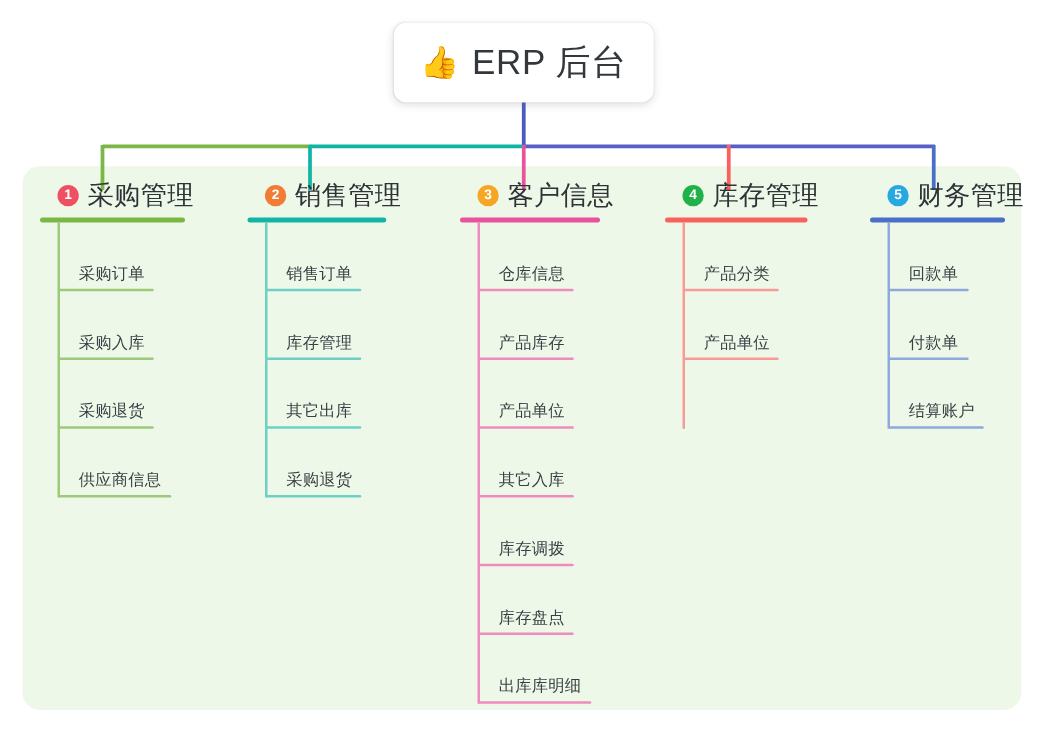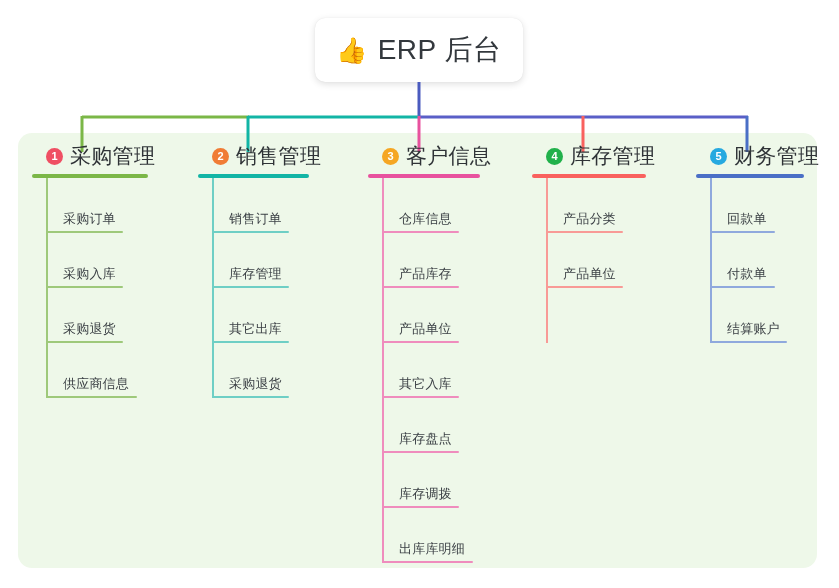--- a/index.html
+++ b/index.html
@@ -229,25 +229,25 @@
     </div>
     <div class="leaf">
       <span class="leaf-label">产品单位</span>
       <span class="leaf-underline" style="background: rgb(239, 140, 189); width: 76px;"></span>
     </div>
     <div class="leaf">
       <span class="leaf-label">其它入库</span>
       <span class="leaf-underline" style="background: rgb(239, 140, 189); width: 76px;"></span>
     </div>
     <div class="leaf">
+      <span class="leaf-label">库存调拨</span>
+      <span class="leaf-underline" style="background: rgb(239, 140, 189); width: 76px;"></span>
+    </div>
+    <div class="leaf">
       <span class="leaf-label">库存盘点</span>
-      <span class="leaf-underline" style="background: rgb(239, 140, 189); width: 76px;"></span>
-    </div>
-    <div class="leaf">
-      <span class="leaf-label">库存调拨</span>
       <span class="leaf-underline" style="background: rgb(239, 140, 189); width: 76px;"></span>
     </div>
     <div class="leaf">
       <span class="leaf-label">出库库明细</span>
       <span class="leaf-underline" style="background: rgb(239, 140, 189); width: 90px;"></span>
     </div>
   </div>
 </div>
 
 <div class="column" style="left:532px">

